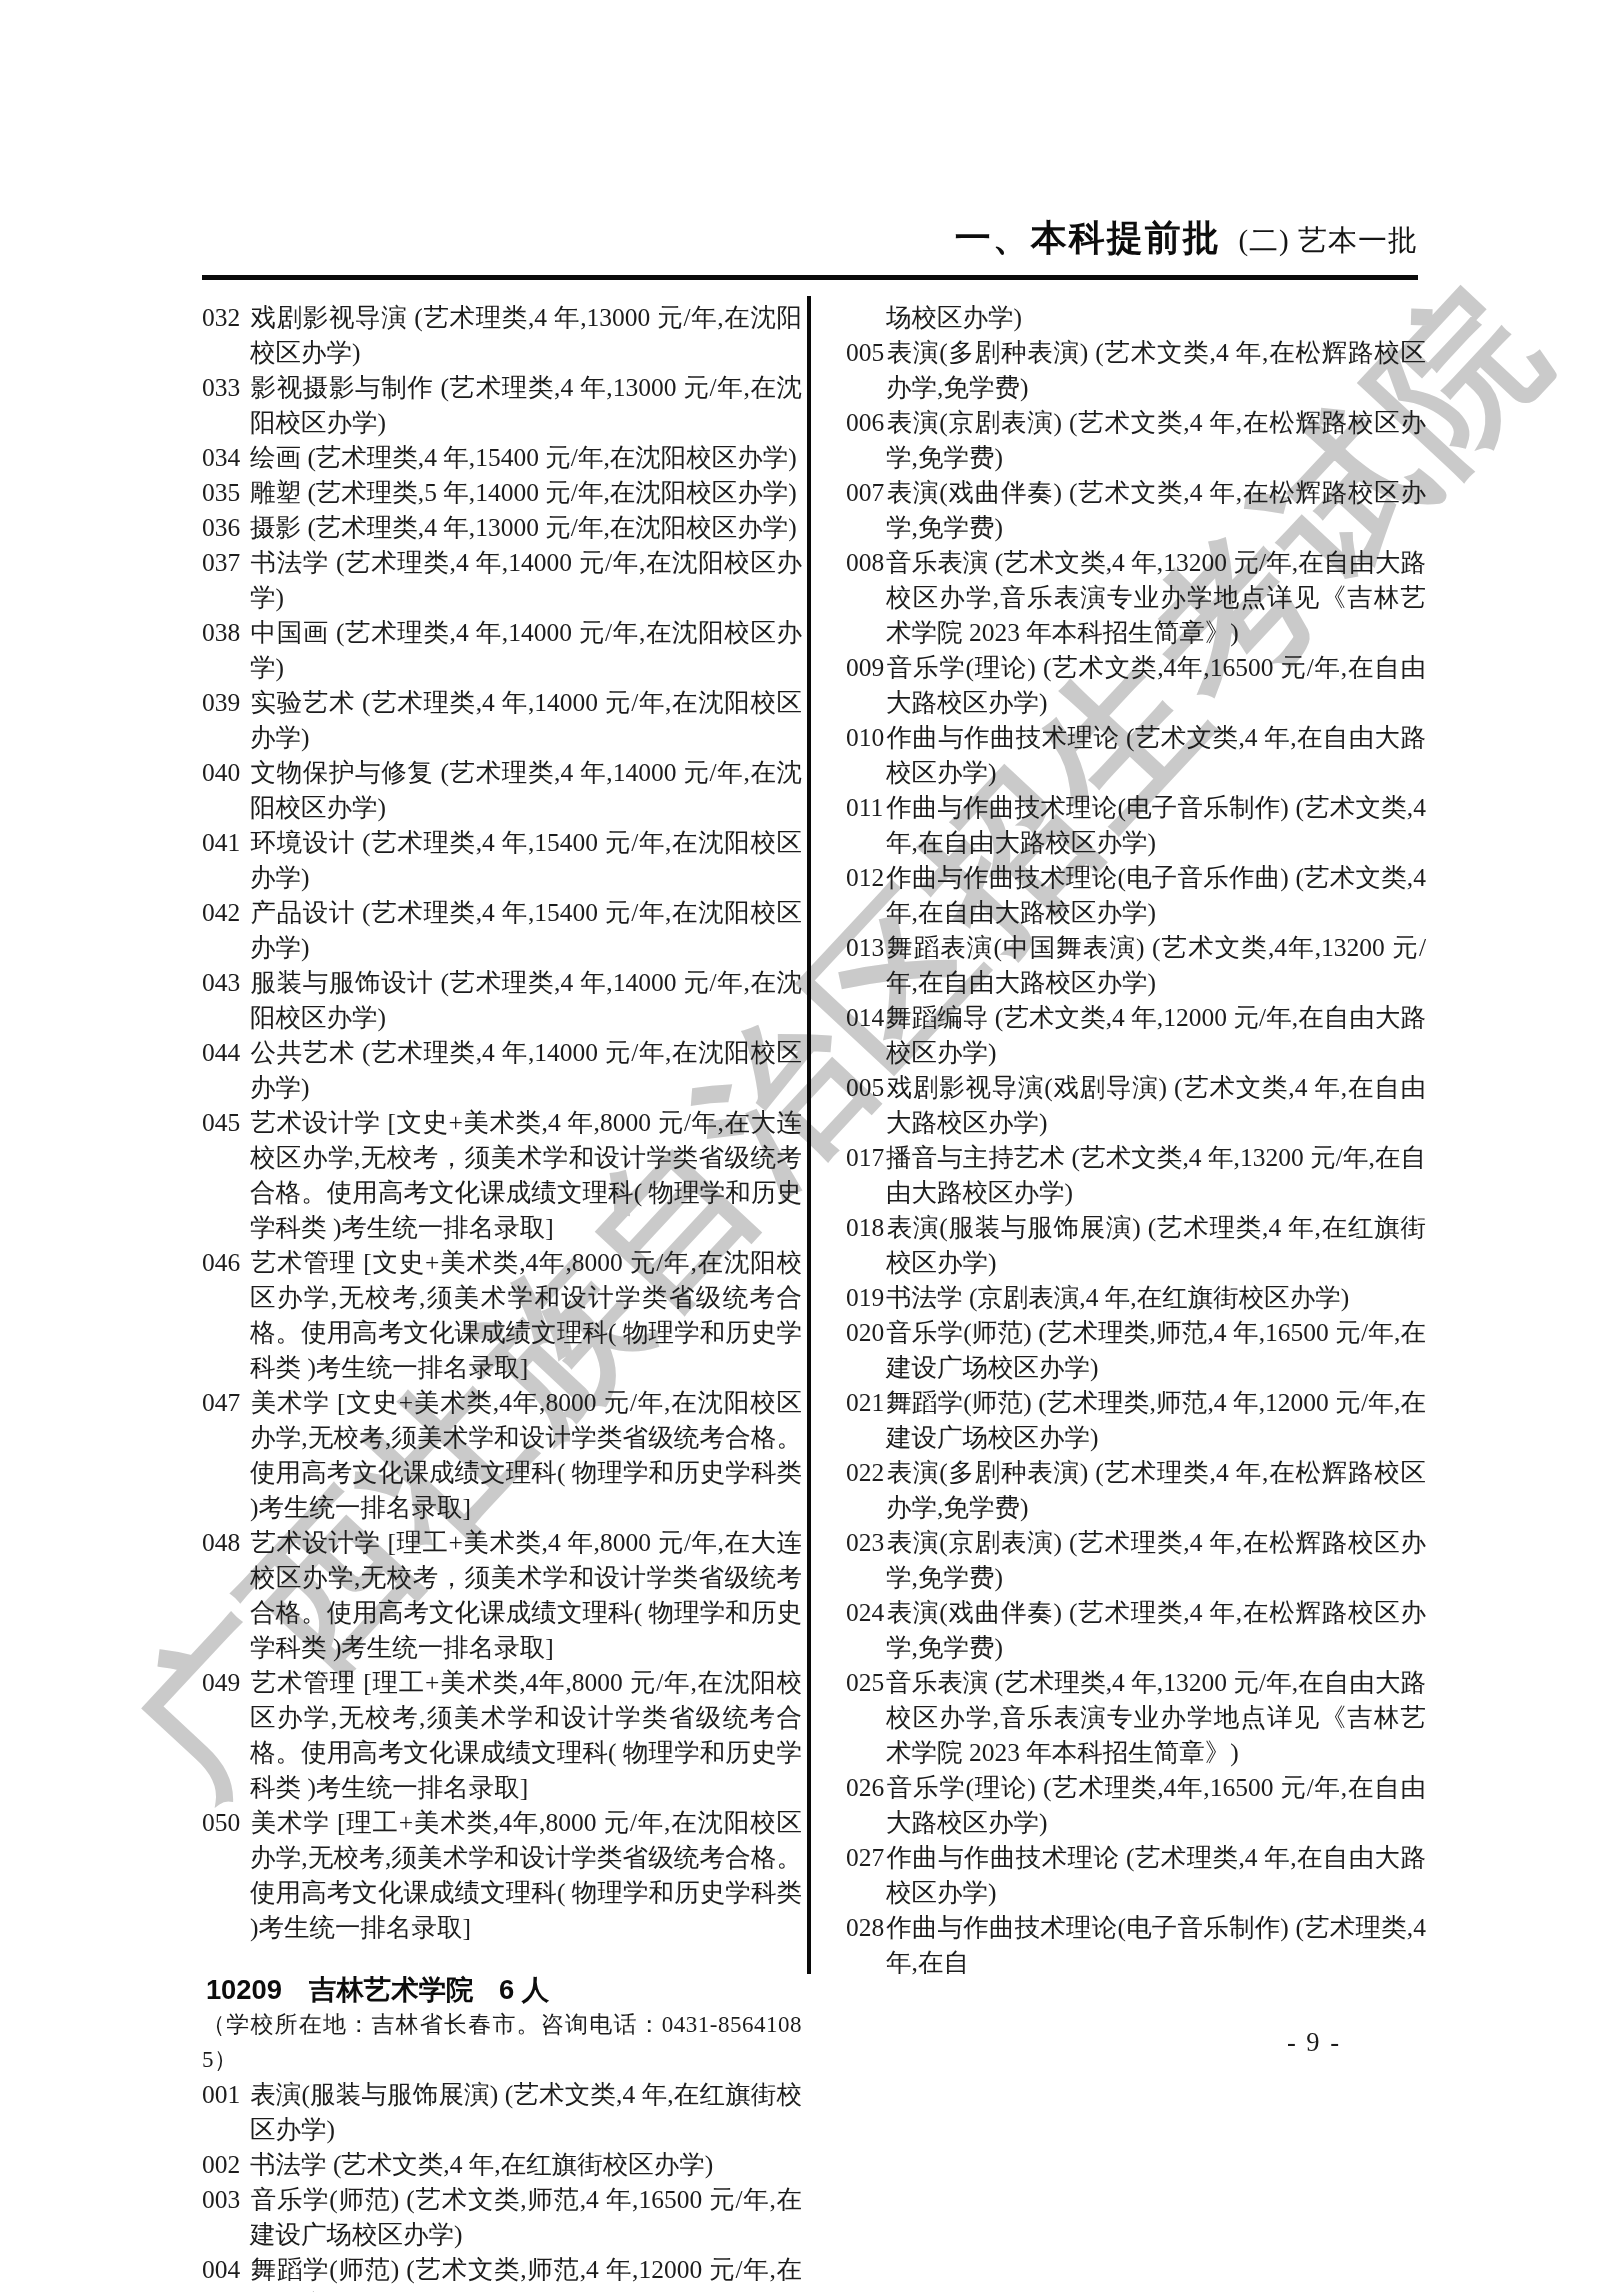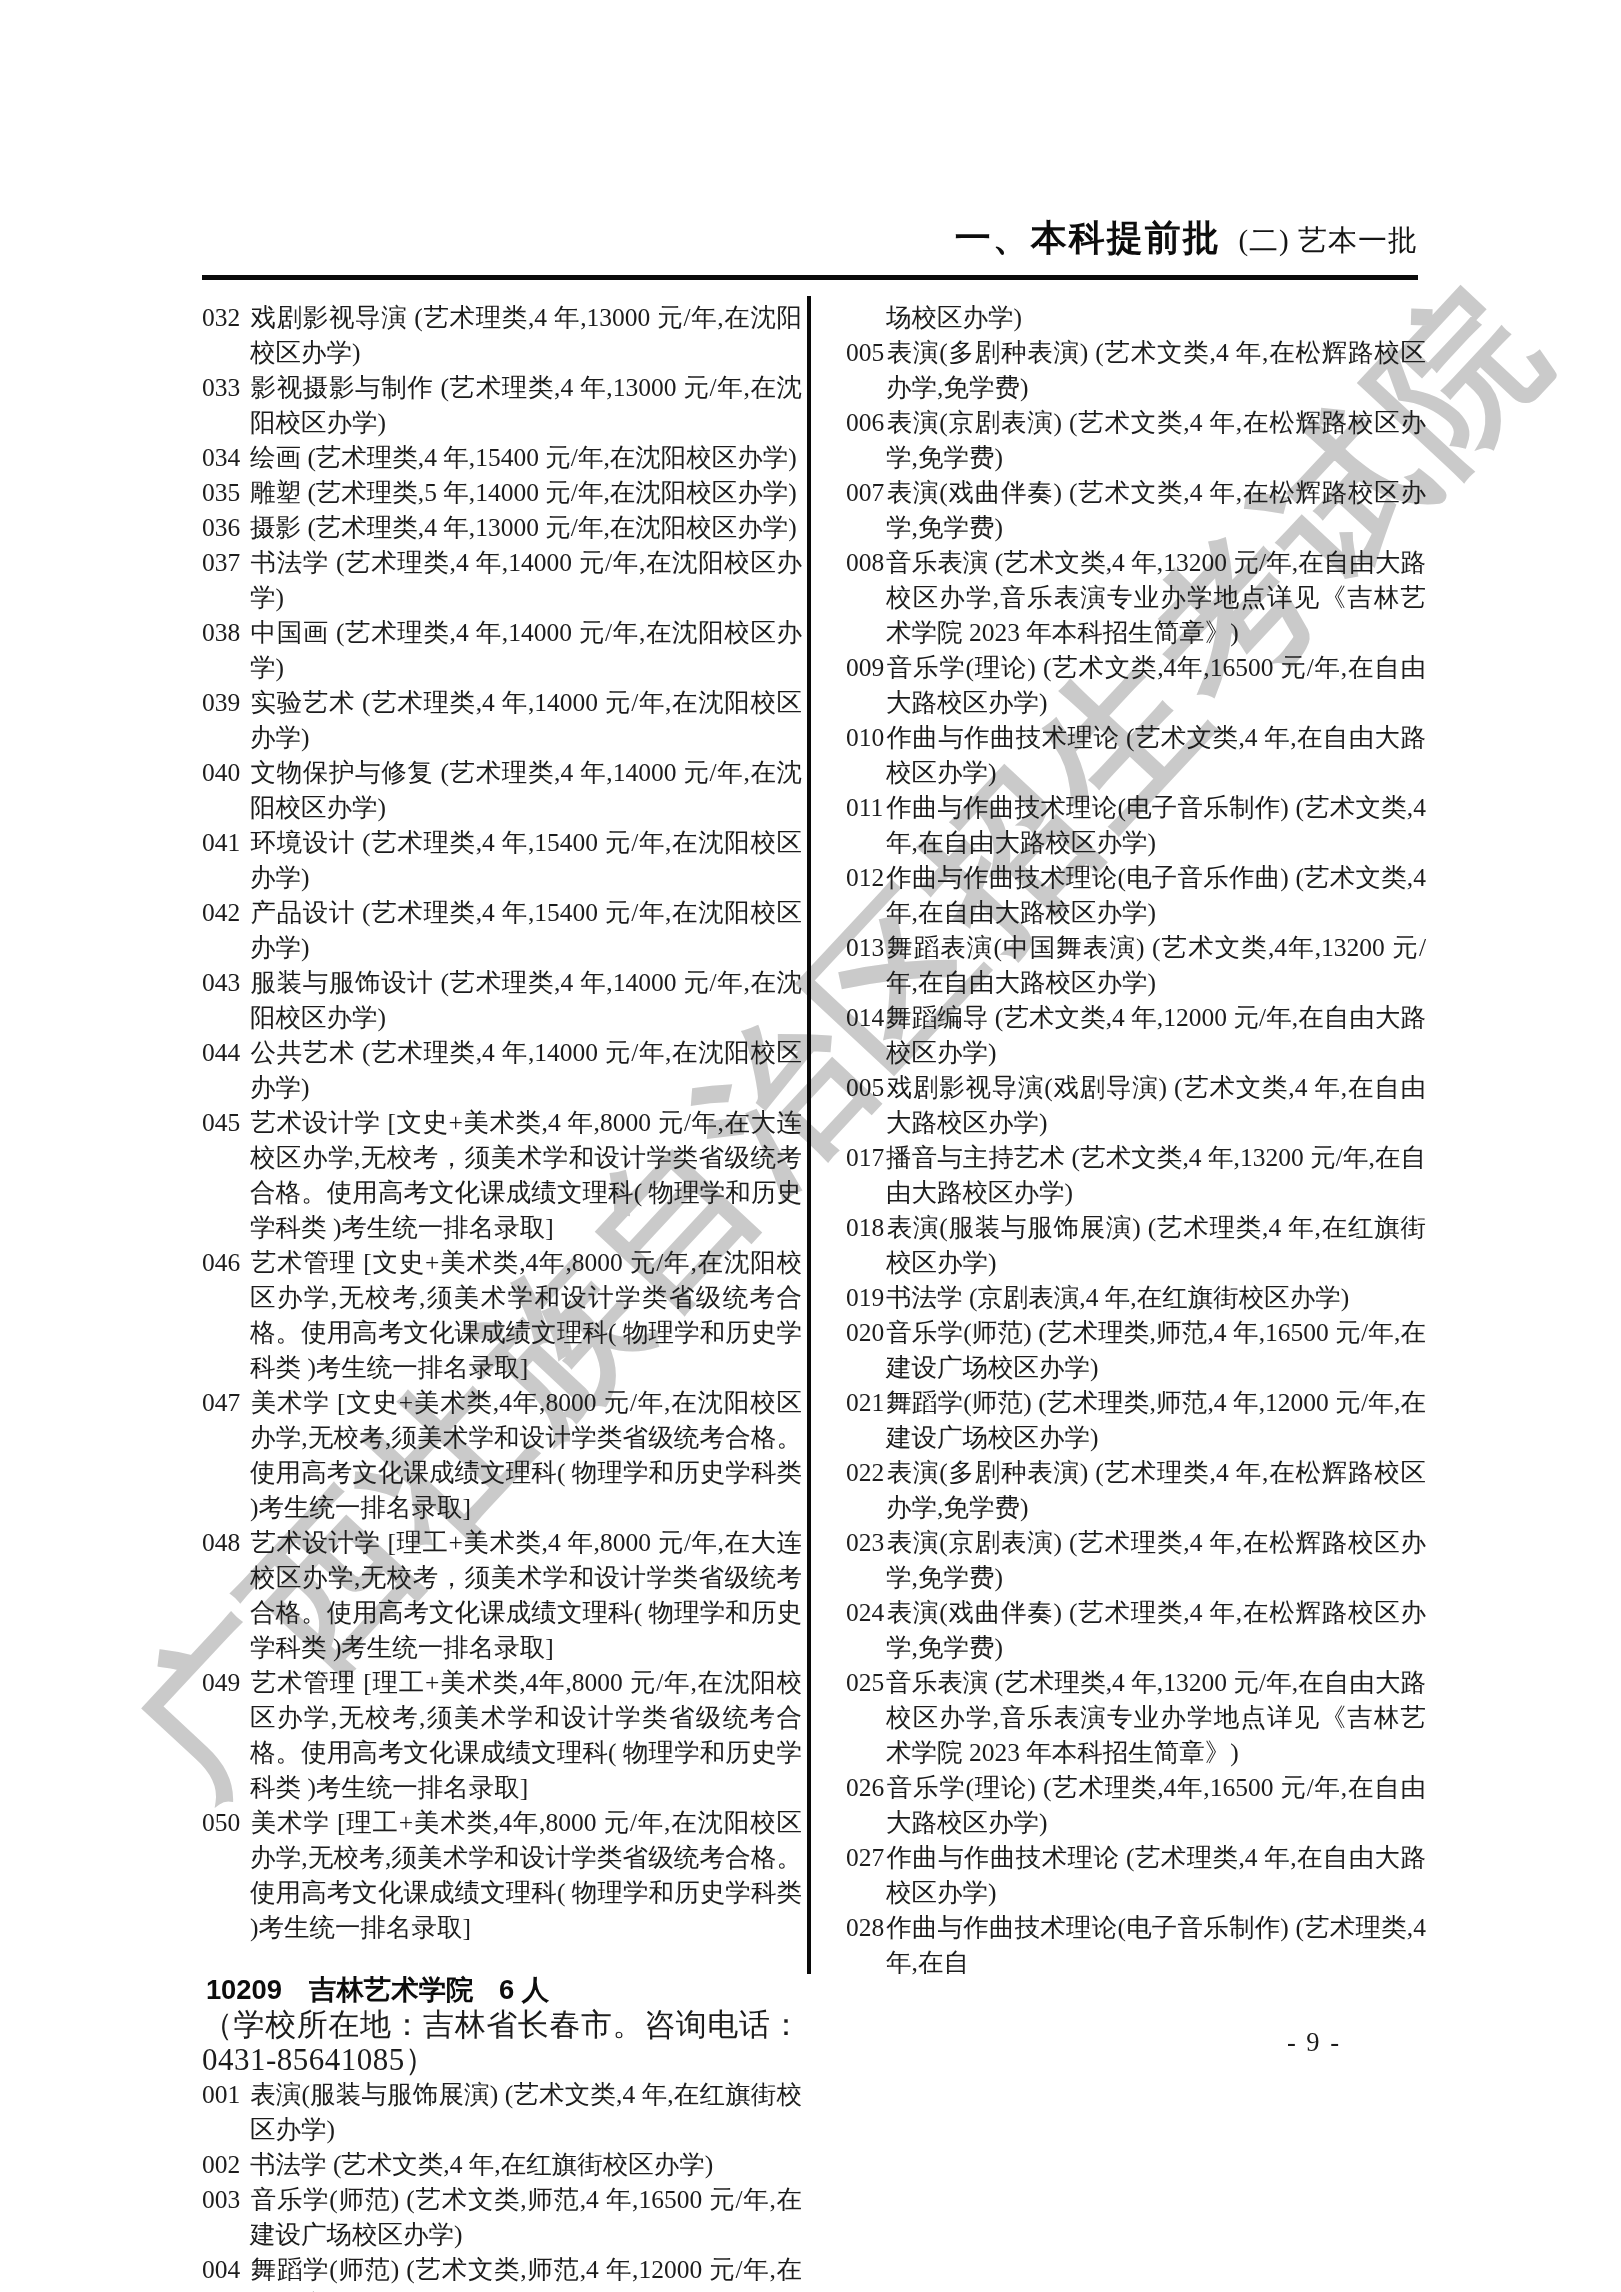--- a/index.html
+++ b/index.html
@@ -97,21 +97,21 @@
     margin-top:27.4px;
     padding-left:3.9px;
     font-family:"Liberation Sans","DejaVu Sans",sans-serif;
     font-weight:bold;
     font-size:27.4px;
     color:#0d0d0d;
   }
   .school-header .school-name{margin-left:27px;}
   .school-header .school-quota{margin-left:25.5px;}
   .school-info{
-    font-size:31px;
+    font-size:23px;
     letter-spacing:0.5px;
   }
   
   .pageno{
     position:absolute;
     left:1255px;top:2027px;
     width:118px;
     text-align:center;
     font-size:26.5px;
     color:#1c1c1c;

